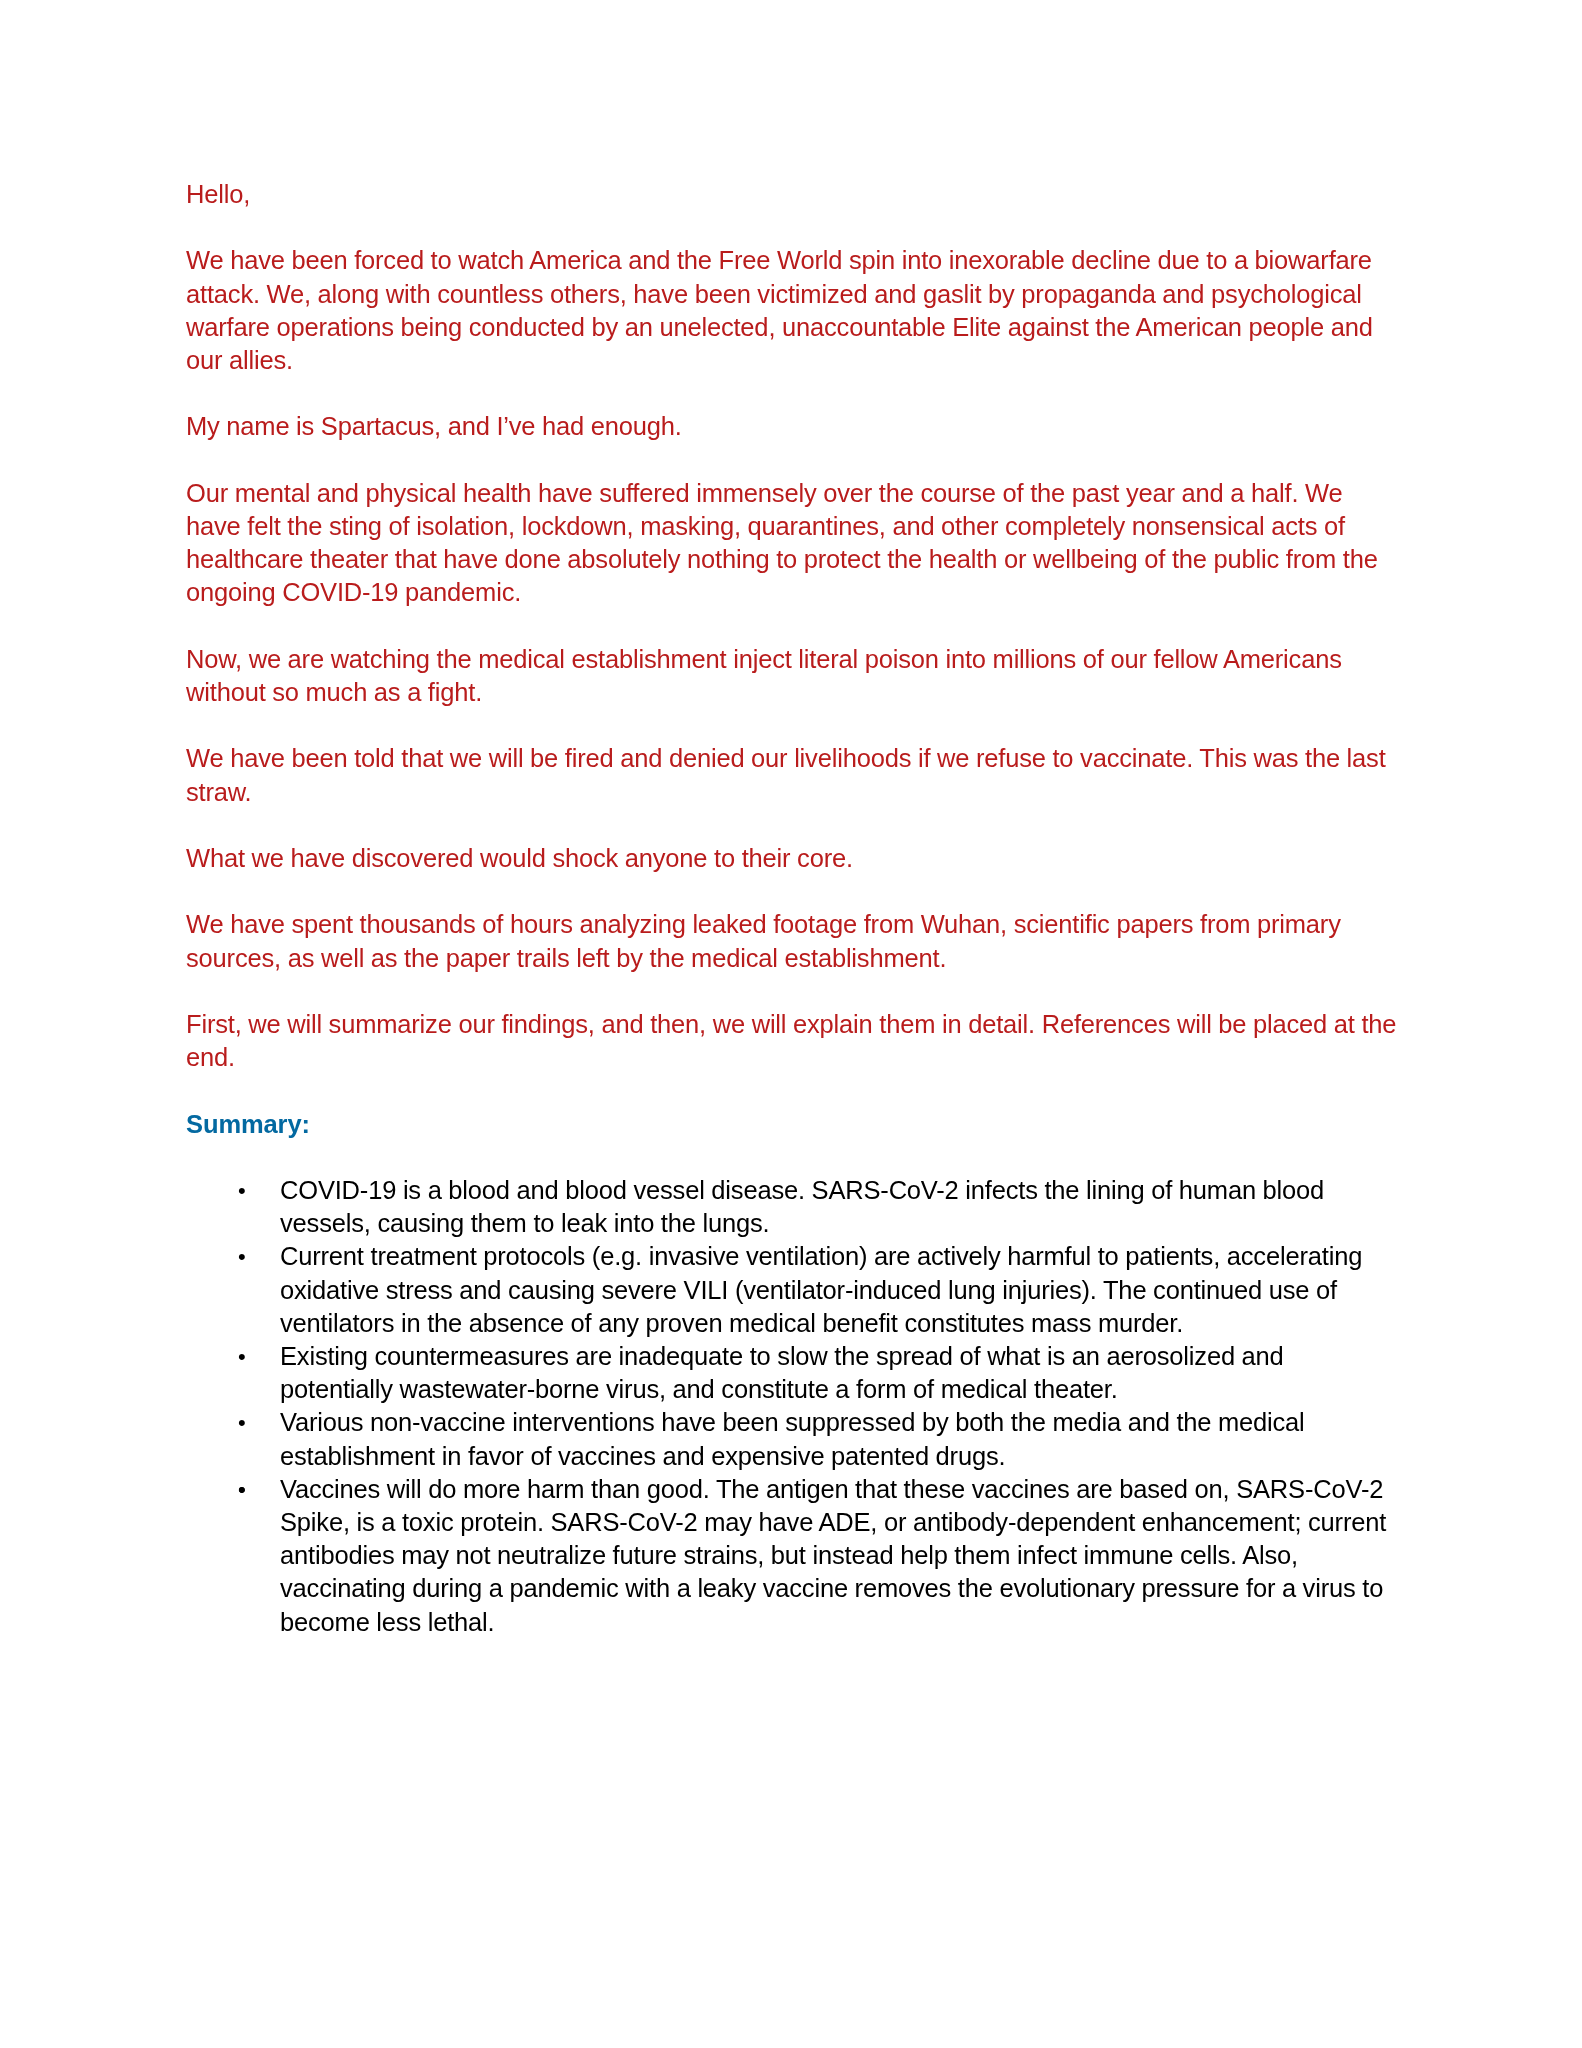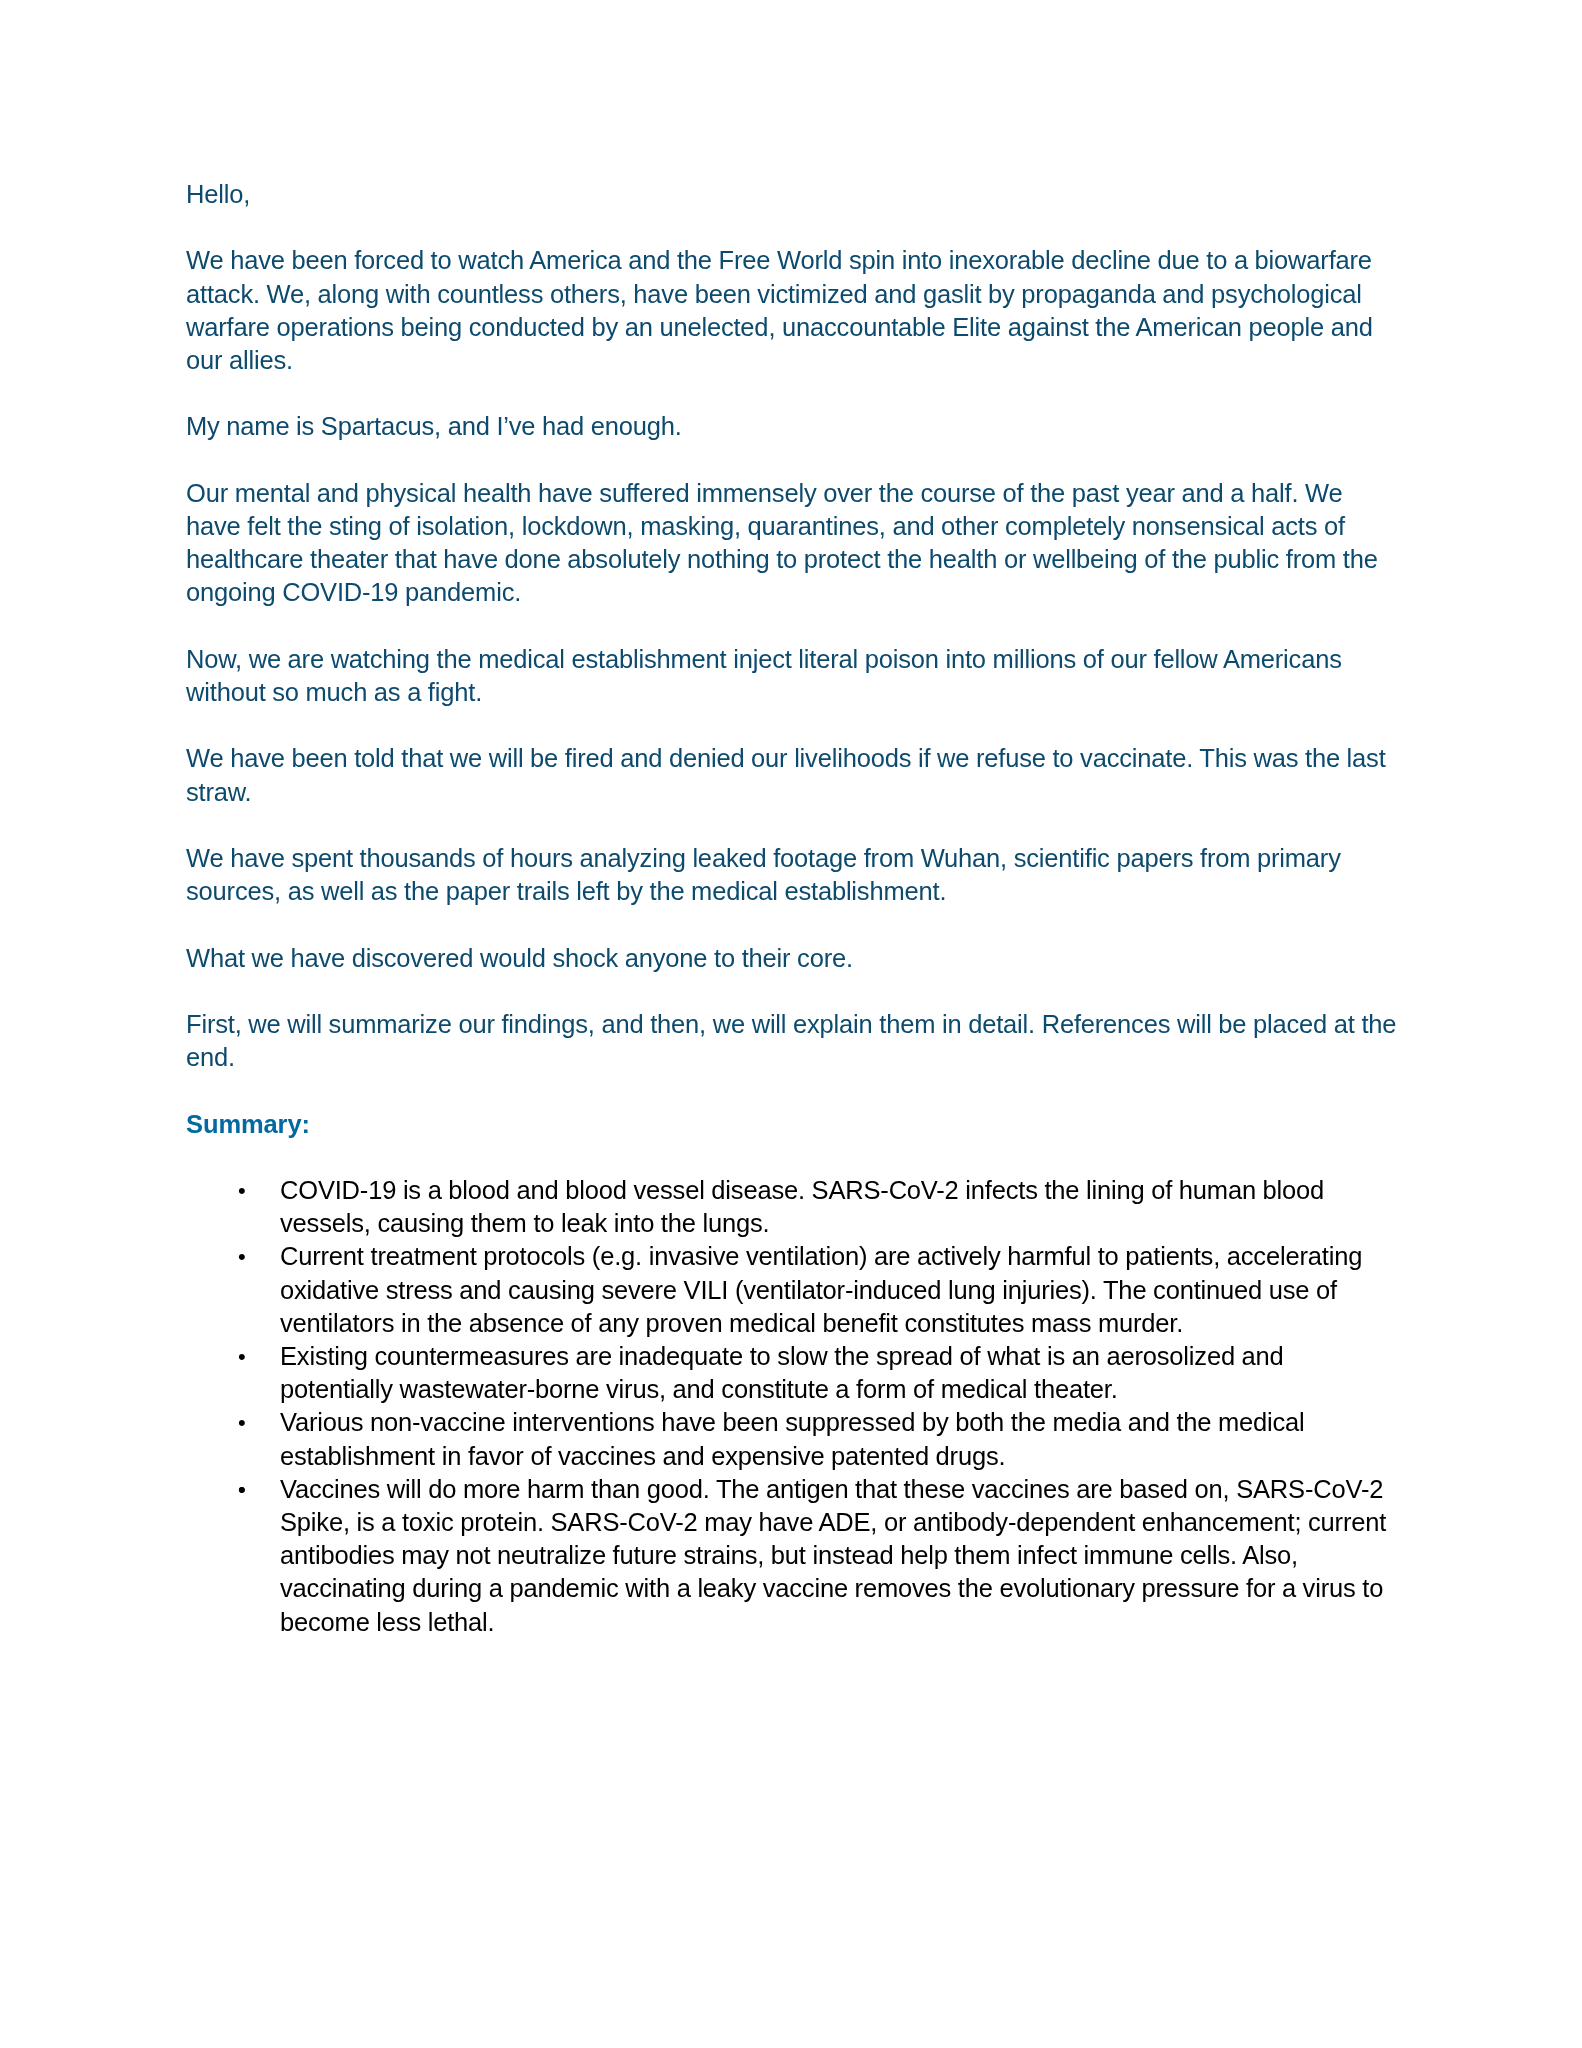--- a/index.html
+++ b/index.html
@@ -27,21 +27,21 @@
     top: 178px;
     width: 1212px;
   }
   p.para {
     margin: 0 0 0 0;
     padding: 0;
     font-size: 25.5px;
     line-height: 33.2px;
     letter-spacing: -0.18px;
     word-spacing: -0.2px;
-    color: #0c4a6e;
+    color: #b91c1c;
     text-align: left;
   }
   p.para + p.para {
     margin-top: 33.2px;
   }
   .heading {
     margin: 0;
     padding: 0;
     font-size: 25.5px;
     line-height: 33.2px;
@@ -85,22 +85,22 @@
 
 <div class="page">
   <div class="doc-body">
 
     <p class="para">Hello,</p>
     <p class="para">We have been forced to watch America and the Free World spin into inexorable decline due to a biowarfare attack. We, along with countless others, have been victimized and gaslit by propaganda and psychological warfare operations being conducted by an unelected, unaccountable Elite against the American people and our allies.</p>
     <p class="para">My name is Spartacus, and I’ve had enough.</p>
     <p class="para">Our mental and physical health have suffered immensely over the course of the past year and a half. We have felt the sting of isolation, lockdown, masking, quarantines, and other completely nonsensical acts of healthcare theater that have done absolutely nothing to protect the health or wellbeing of the public from the ongoing COVID-19 pandemic.</p>
     <p class="para">Now, we are watching the medical establishment inject literal poison into millions of our fellow Americans without so much as a fight.</p>
     <p class="para">We have been told that we will be fired and denied our livelihoods if we refuse to vaccinate. This was the last straw.</p>
+    <p class="para">What we have discovered would shock anyone to their core.</p>
     <p class="para">We have spent thousands of hours analyzing leaked footage from Wuhan, scientific papers from primary sources, as well as the paper trails left by the medical establishment.</p>
-    <p class="para">What we have discovered would shock anyone to their core.</p>
     <p class="para">First, we will summarize our findings, and then, we will explain them in detail. References will be placed at the end.</p>
 
     <div class="spacer-before-heading"></div>
 
     <p class="heading">Summary:</p>
 
     <div class="spacer-after-heading"></div>
 
     <ul class="bullets">
       <li>

